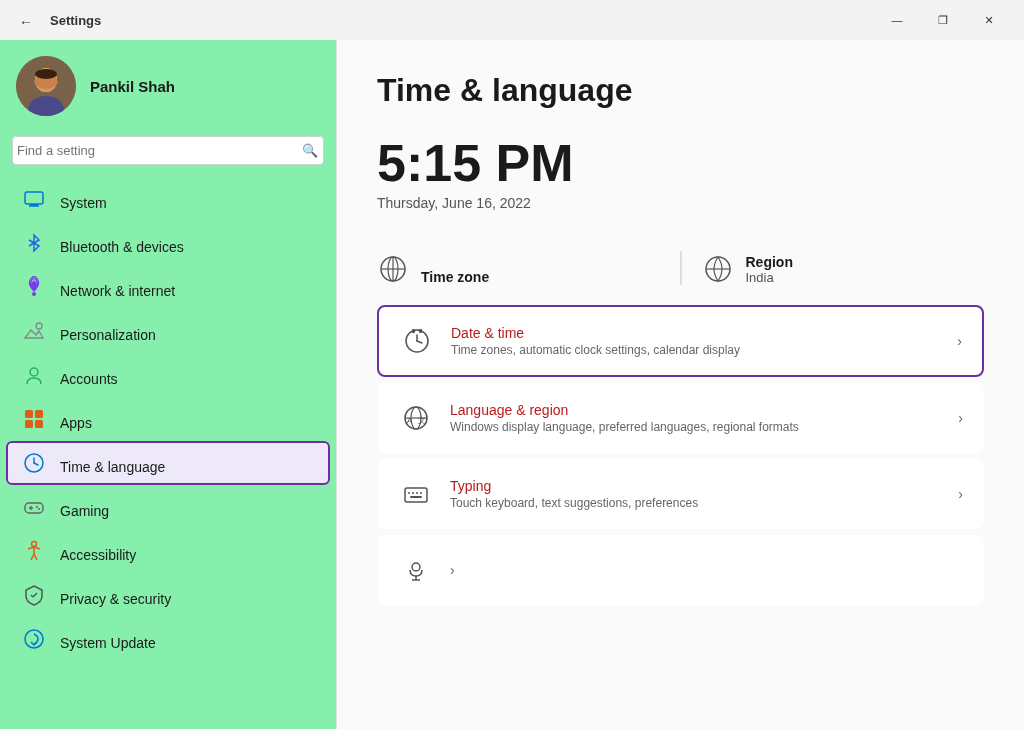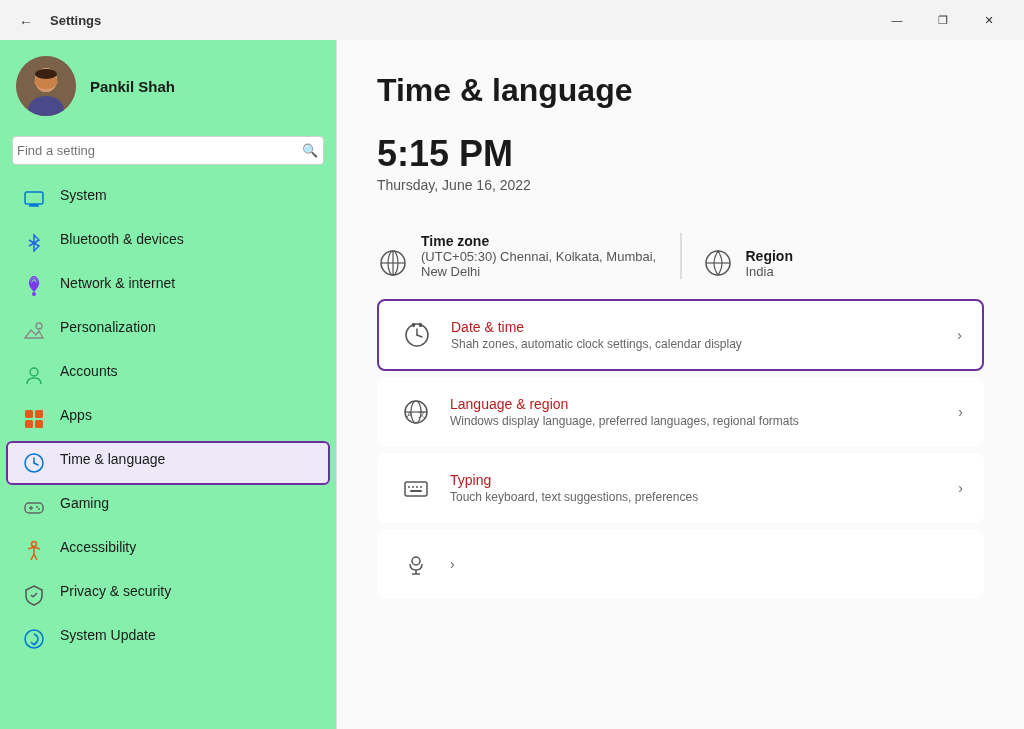--- a/index.html
+++ b/index.html
@@ -127,21 +127,21 @@
       flex: 1;
     }
     .search-icon-box {
       color: #666;
       font-size: 13px;
     }
 
     
     .nav-item {
       display: flex;
-      align-items: flex-start;
+      align-items: flex-end;
       gap: 14px;
       padding: 10px 16px;
       cursor: pointer;
       border-radius: 6px;
       margin: 0 6px;
       color: #1a1a1a;
       font-size: 14px;
       position: relative;
     }
     .nav-item.active-outlined {
@@ -172,21 +172,21 @@
     .content::-webkit-scrollbar { width: 6px; }
     .content::-webkit-scrollbar-thumb { background: #ccc; border-radius: 3px; }
 
     .page-title {
       font-size: 32px;
       font-weight: 600;
       color: #1a1a1a;
       margin-bottom: 8px;
     }
     .current-time {
-      font-size: 36px;
+      font-size: 52px;
       font-weight: 600;
       color: #1a1a1a;
       margin-bottom: 2px;
       margin-top: 24px;
     }
     .current-date {
       font-size: 14px;
       color: #555;
       margin-bottom: 40px;
     }
@@ -440,21 +440,20 @@
         <div class="info-card-icon">
           <svg width="28" height="28" viewBox="0 0 28 28" fill="none">
             <circle cx="14" cy="14" r="12" stroke="#555" stroke-width="1.5" fill="none"></circle>
             <ellipse cx="14" cy="14" rx="5" ry="12" stroke="#555" stroke-width="1.2" fill="none"></ellipse>
             <line x1="2" y1="14" x2="26" y2="14" stroke="#555" stroke-width="1.2"></line>
             <line x1="14" y1="2" x2="14" y2="26" stroke="#555" stroke-width="1.2"></line>
           </svg>
         </div>
         <div class="info-card-text">
           <h4>Time zone</h4>
-          <p>(UTC+05:30) Chennai, Kolkata, Mumbai, New Delhi</p>
         </div>
       </div>
       <div class="divider"></div>
       <div class="info-card">
         <div class="info-card-icon">
           <svg width="28" height="28" viewBox="0 0 28 28" fill="none">
             <circle cx="14" cy="14" r="12" stroke="#555" stroke-width="1.5" fill="none"></circle>
             <path d="M14 2 Q18 8 18 14 Q18 20 14 26 Q10 20 10 14 Q10 8 14 2Z" stroke="#555" stroke-width="1.2" fill="none"></path>
             <line x1="2" y1="14" x2="26" y2="14" stroke="#555" stroke-width="1.2"></line>
           </svg>
@@ -472,21 +471,21 @@
             <svg width="28" height="28" viewBox="0 0 28 28" fill="none">
               <circle cx="14" cy="14" r="11" stroke="#555" stroke-width="1.5" fill="none"></circle>
               <line x1="14" y1="14" x2="14" y2="8" stroke="#555" stroke-width="1.5" stroke-linecap="round"></line>
               <line x1="14" y1="14" x2="19" y2="16" stroke="#555" stroke-width="1.5" stroke-linecap="round"></line>
               <rect x="9" y="2" width="3" height="4" rx="1" fill="#555"></rect>
               <rect x="16" y="2" width="3" height="4" rx="1" fill="#555"></rect>
             </svg>
           </div>
     <div class="settings-item-text">
       <div class="settings-item-title">Date &amp; time</div>
-      <div class="settings-item-desc">Shah zones, automatic clock settings, calendar display</div>
+      <div class="settings-item-desc">Time zones, automatic clock settings, calendar display</div>
     </div>
     <span class="chevron">›</span>
   </div>
         <div class="settings-item">
     <div class="settings-item-icon">
             <svg width="28" height="28" viewBox="0 0 28 28" fill="none">
               <circle cx="14" cy="14" r="11" stroke="#555" stroke-width="1.5" fill="none"></circle>
               <line x1="3" y1="14" x2="25" y2="14" stroke="#555" stroke-width="1.2"></line>
               <ellipse cx="14" cy="14" rx="5" ry="11" stroke="#555" stroke-width="1.2" fill="none"></ellipse>
               <text x="5" y="19" font-size="8" fill="#555">A</text>

